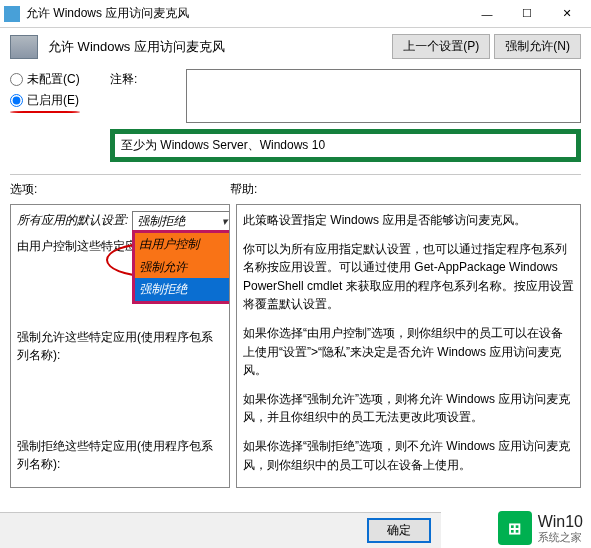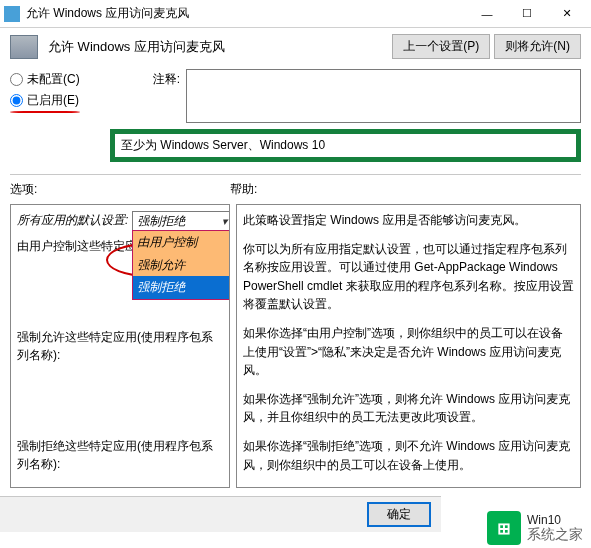--- a/index.html
+++ b/index.html
@@ -68,21 +68,21 @@
     }
     .radio-item { display:flex; align-items:center; gap:4px; font-size:12px; white-space:nowrap;}
     .radio-item input { margin:0; }
     .chosen-underline {
       border-bottom: 2px solid #d00;
       width: 70px; margin-top:-2px; margin-bottom:4px;
       border-radius: 40%/100%;
     }
     .comment-col { flex:1; display:flex; flex-direction:column; gap:6px;}
     .label-row { display:flex; align-items:flex-start; gap:6px; }
-    .label-row > span { width:70px; text-align:right; padding-top:2px;}
+    .label-row > span { width:70px; text-align:left; padding-top:2px;}
     .comment-box {
       flex:1; height:54px;
       border:1px solid #7a7a7a;
       background:#fff;
       resize:none;
       font-family:inherit; font-size:12px;
       padding:2px;
     }
     .platform-box {
       flex:1;
@@ -140,22 +140,22 @@
     }
     .combo::after {
       content:"▾";
       position:absolute; right:4px; top:1px;
       font-size:11px; color:#333;
     }
     .dropdown {
       position:absolute;
       top:19px; left:0;
       width:100px;
-      border:1px solid #be185d;
-      background:#fdba74;
+      border:3px solid #be185d;
+      background:#f97316;
       z-index:5;
     }
     .dd-item { padding:2px 4px; font-size:12px; }
     .dd-item.sel { background:#0a6ed1; color:#fff; }
     .circle-anno {
       position:absolute;
       border:2px solid #c00;
       border-radius:50%;
       width:84px; height:34px;
       left:95px; top:38px;
@@ -167,21 +167,21 @@
     .help-p { margin-bottom:10px; }
 
     .button-bar {
       display:flex;
       justify-content:flex-end;
       gap:6px;
       padding: 6px 10px;
       border-top:1px solid #c8c8c8;
       background:#f0f0f0;
       position:absolute;
-      bottom:16px; left:0; right:150px;
+      bottom:0; left:0; right:150px;
       height:36px;
       align-items:center;
     }
     .ok-btn {
       border:2px solid #0a6ed1;
       padding:2px 18px;
     }
 
     .watermark {
       position:absolute;
@@ -193,43 +193,43 @@
       background:#fff;
     }
     .wm-icon {
       width:34px; height:34px;
       background:#00b050;
       border-radius:4px;
       display:flex; align-items:center; justify-content:center;
       color:#fff; font-weight:bold; font-size:16px;
     }
     .wm-txt { display:flex; flex-direction:column; line-height:1.1;}
-    .wm-t1 { font-size:12px; color:#222; font-weight:500;}
-    .wm-t2 { font-size:14px; color:#666;}
+    .wm-t1 { font-size:16px; color:#222; font-weight:500;}
+    .wm-t2 { font-size:11px; color:#666;}
     .force-scroll-h { width:400px; height:1px;}
   </style>
 </head>
 <body>
 
 <div class="titlebar">
   <span class="title-icon"></span>
   <span class="title-text">允许 Windows 应用访问麦克风</span>
   <div class="win-controls">
     <div class="win-btn">—</div>
     <div class="win-btn">☐</div>
     <div class="win-btn close">✕</div>
   </div>
 </div>
 
 <div class="header-row">
   <span class="header-icon"></span>
   <span class="header-title">允许 Windows 应用访问麦克风</span>
   <div class="nav-btns">
     <button class="btn">上一个设置(P)</button>
-    <button class="btn">则将允许(N)</button>
+    <button class="btn">强制允许(N)</button>
   </div>
 </div>
 
 <div class="config-row">
   <div class="radio-col">
     <label class="radio-item">
       <input type="radio" name="state" style="">
       <span>未配置(C)</span>
     </label>
     <label class="radio-item">

